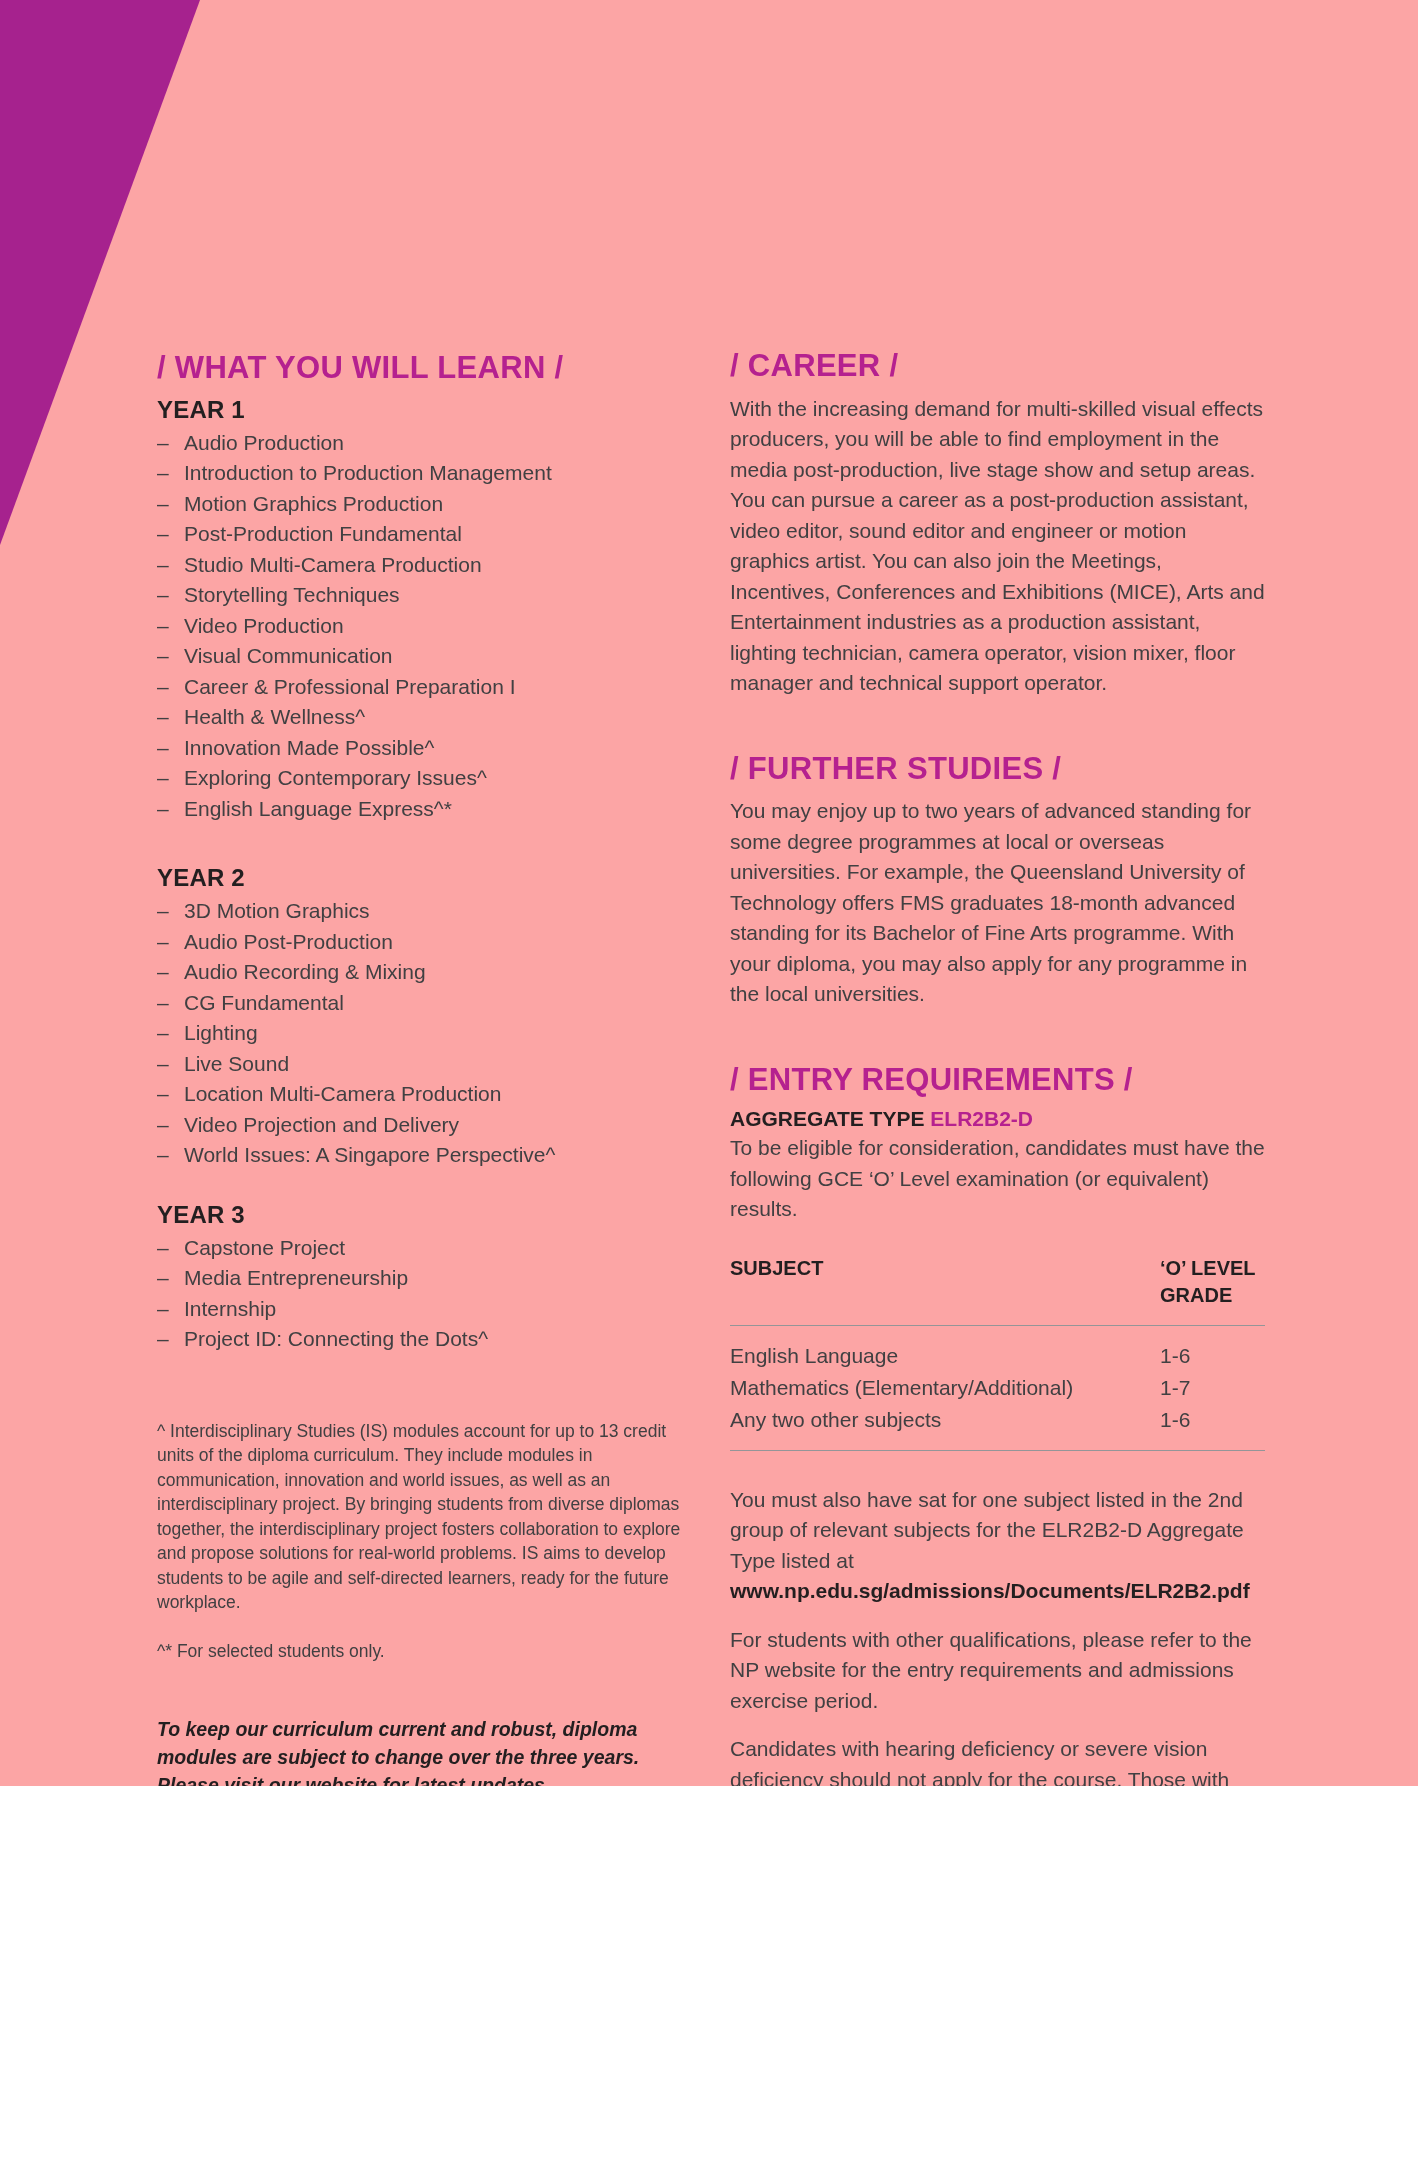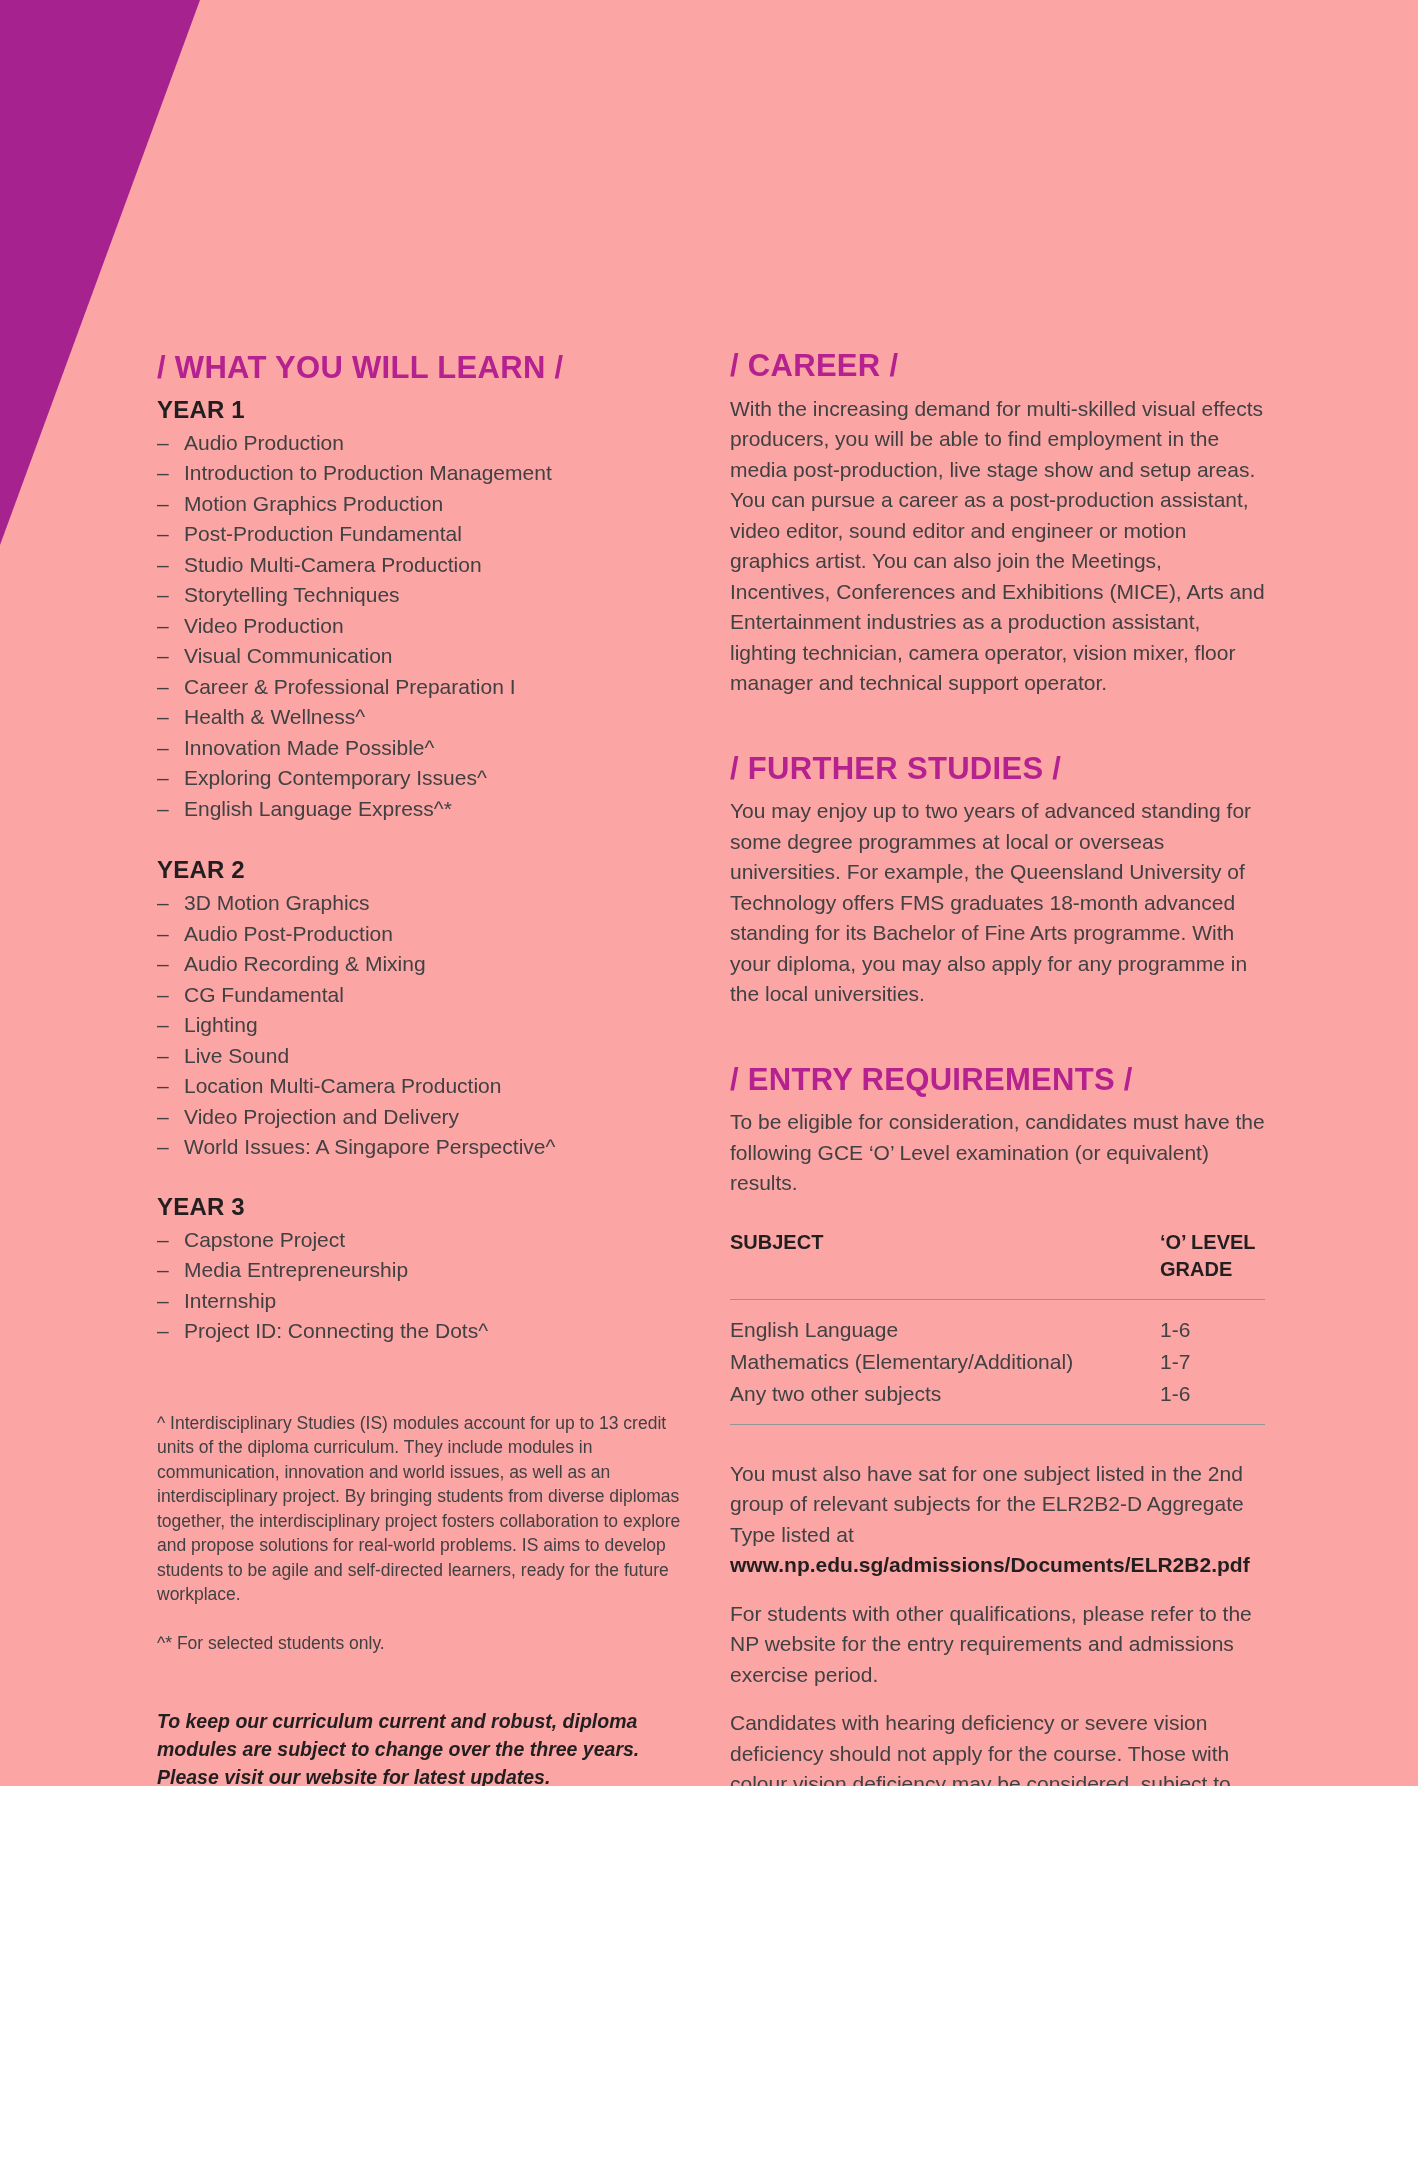--- a/index.html
+++ b/index.html
@@ -77,21 +77,21 @@
     padding-left: 27px;
     white-space: nowrap;
   }
   ul.modules li .dash {
     position: absolute;
     left: 0;
     top: 0;
     color: #414042;
   }
   .year-block { margin-bottom: 30px; }
-  .year-block.y1 { margin-bottom: 32px; }
+  .year-block.y1 { margin-bottom: 40px; }
 
   p.body-text {
     font-size: 21px;
     line-height: 30.5px;
     color: #414042;
     margin: 0 0 0 0;
   }
   p.small-note {
     font-size: 17.5px;
     line-height: 24.5px;
@@ -250,20 +250,24 @@
 
       <div class="spacer-lg"></div>
 
       <h2 class="section-title">/ FURTHER STUDIES /</h2>
       <p class="body-text">You may enjoy up to two years of advanced standing for some degree programmes at local or overseas universities. For example, the Queensland University of Technology offers FMS graduates 18-month advanced standing for its Bachelor of Fine Arts programme. With your diploma, you may also apply for any programme in the local universities.</p>
 
       <div class="spacer-lg"></div>
 
       <h2 class="section-title">/ ENTRY REQUIREMENTS /</h2>
 
+      <p class="agg-line">
+        <span>AGGREGATE TYPE</span>
+        <span class="agg-code">ELR2B2-D</span>
+      </p>
 
       <p class="body-text">To be eligible for consideration, candidates must have the following GCE ‘O’ Level examination (or equivalent) results.</p>
 
       <table class="req-table">
         <thead>
           <tr>
             <th>SUBJECT</th>
             <th class="col-grade">‘O’ LEVEL GRADE</th>
           </tr>
         </thead>

